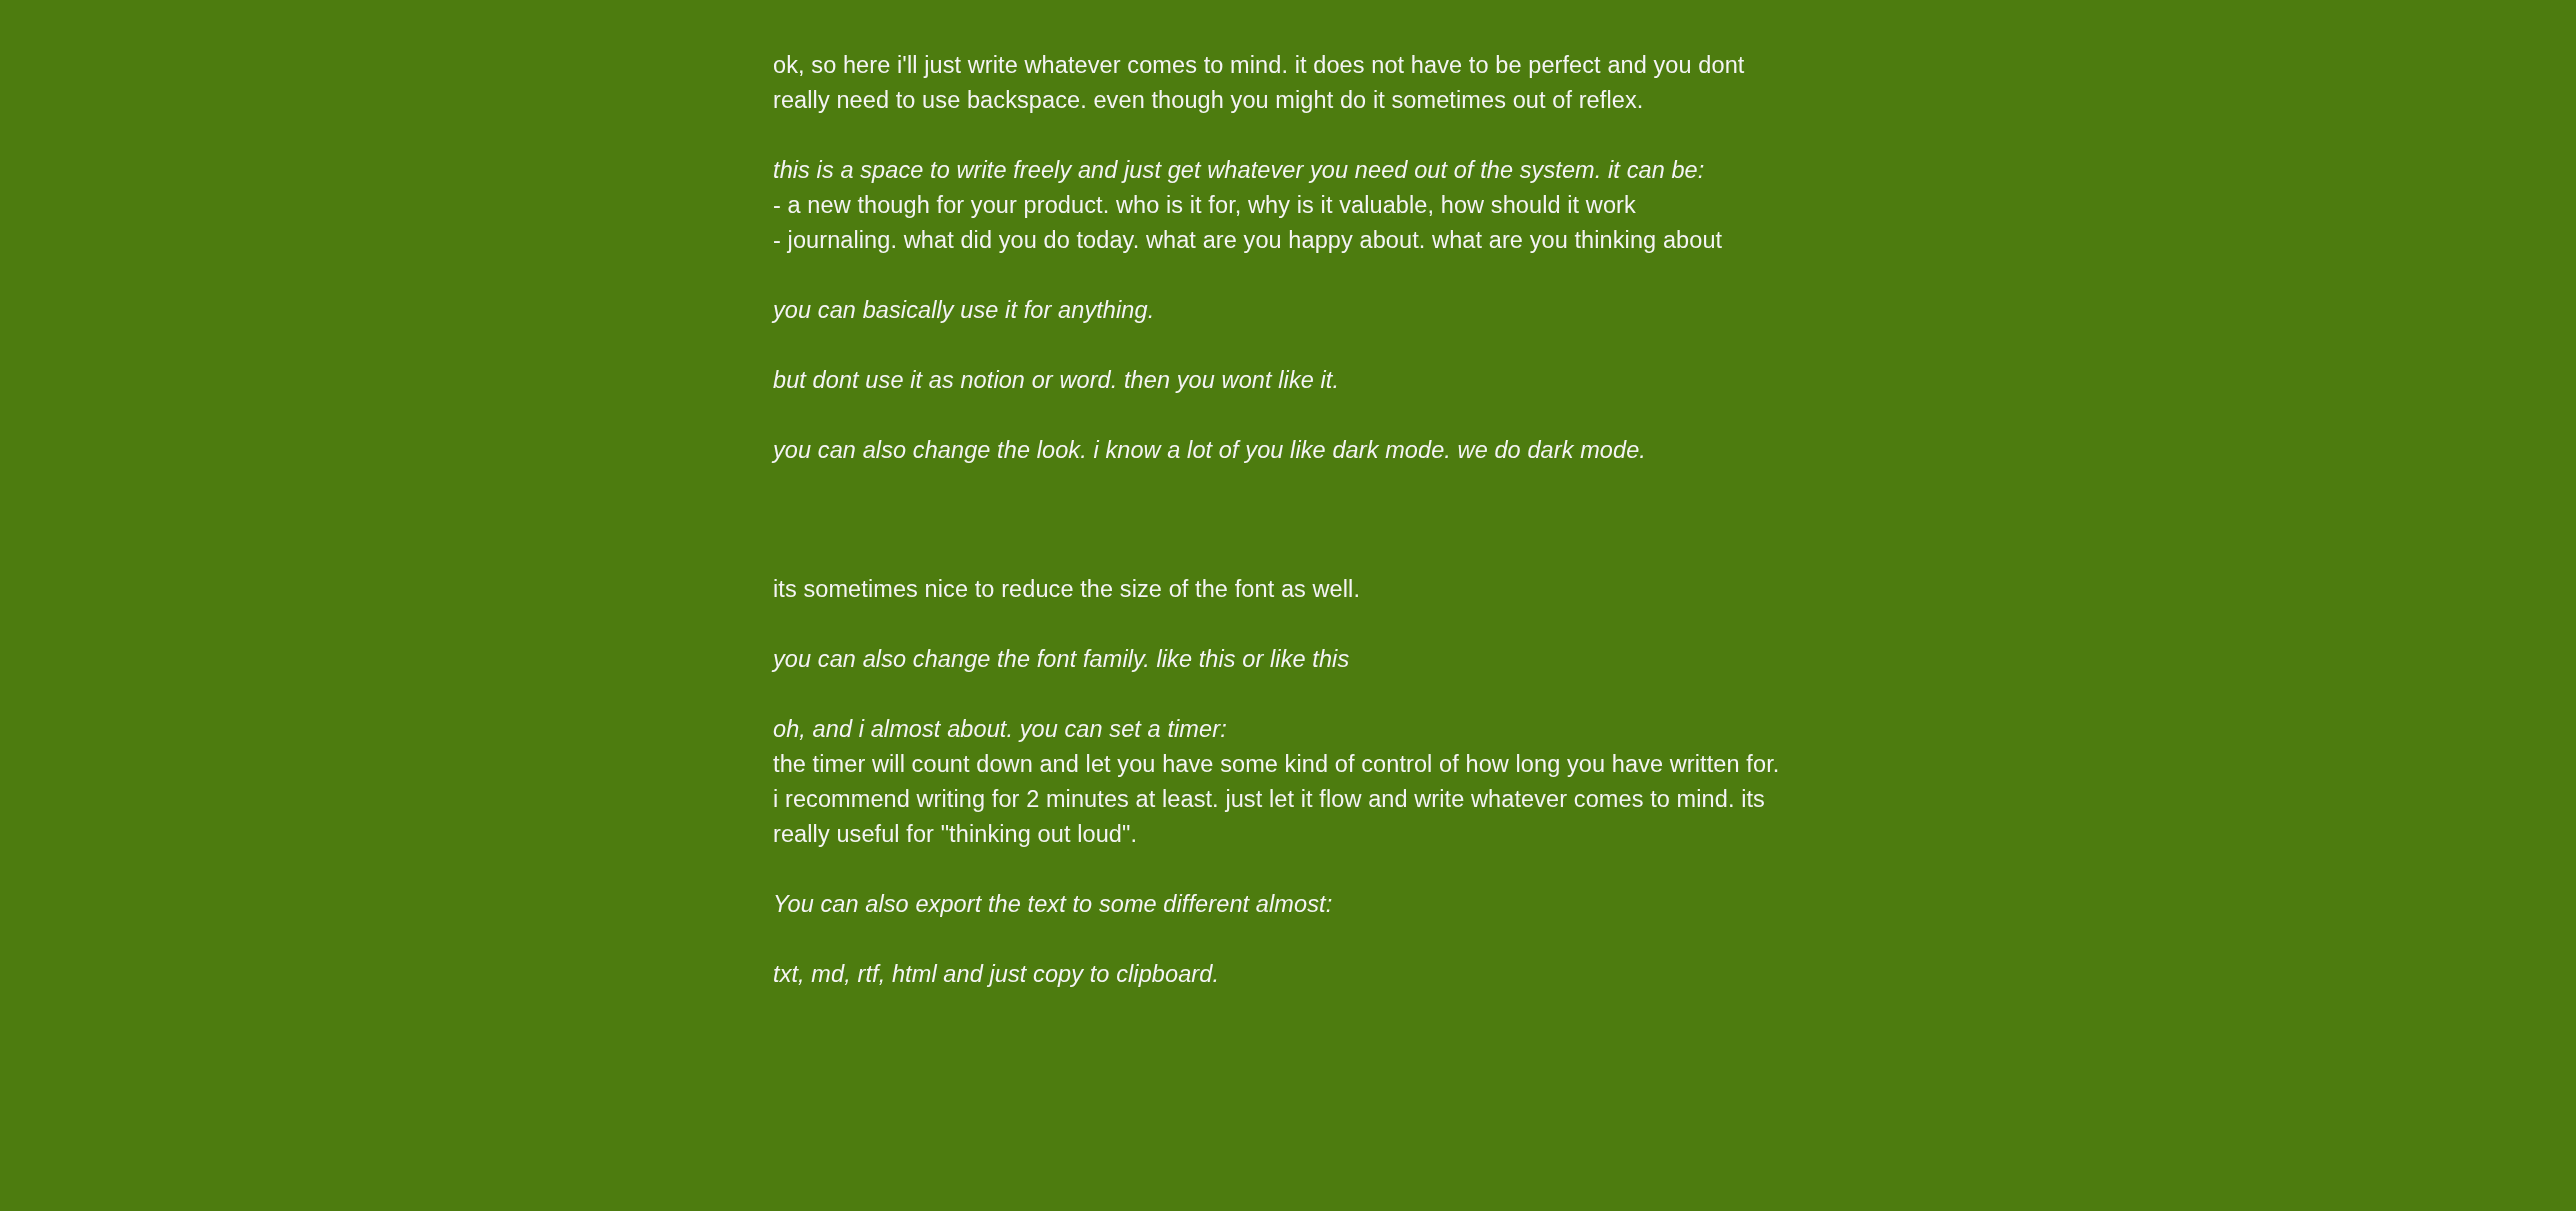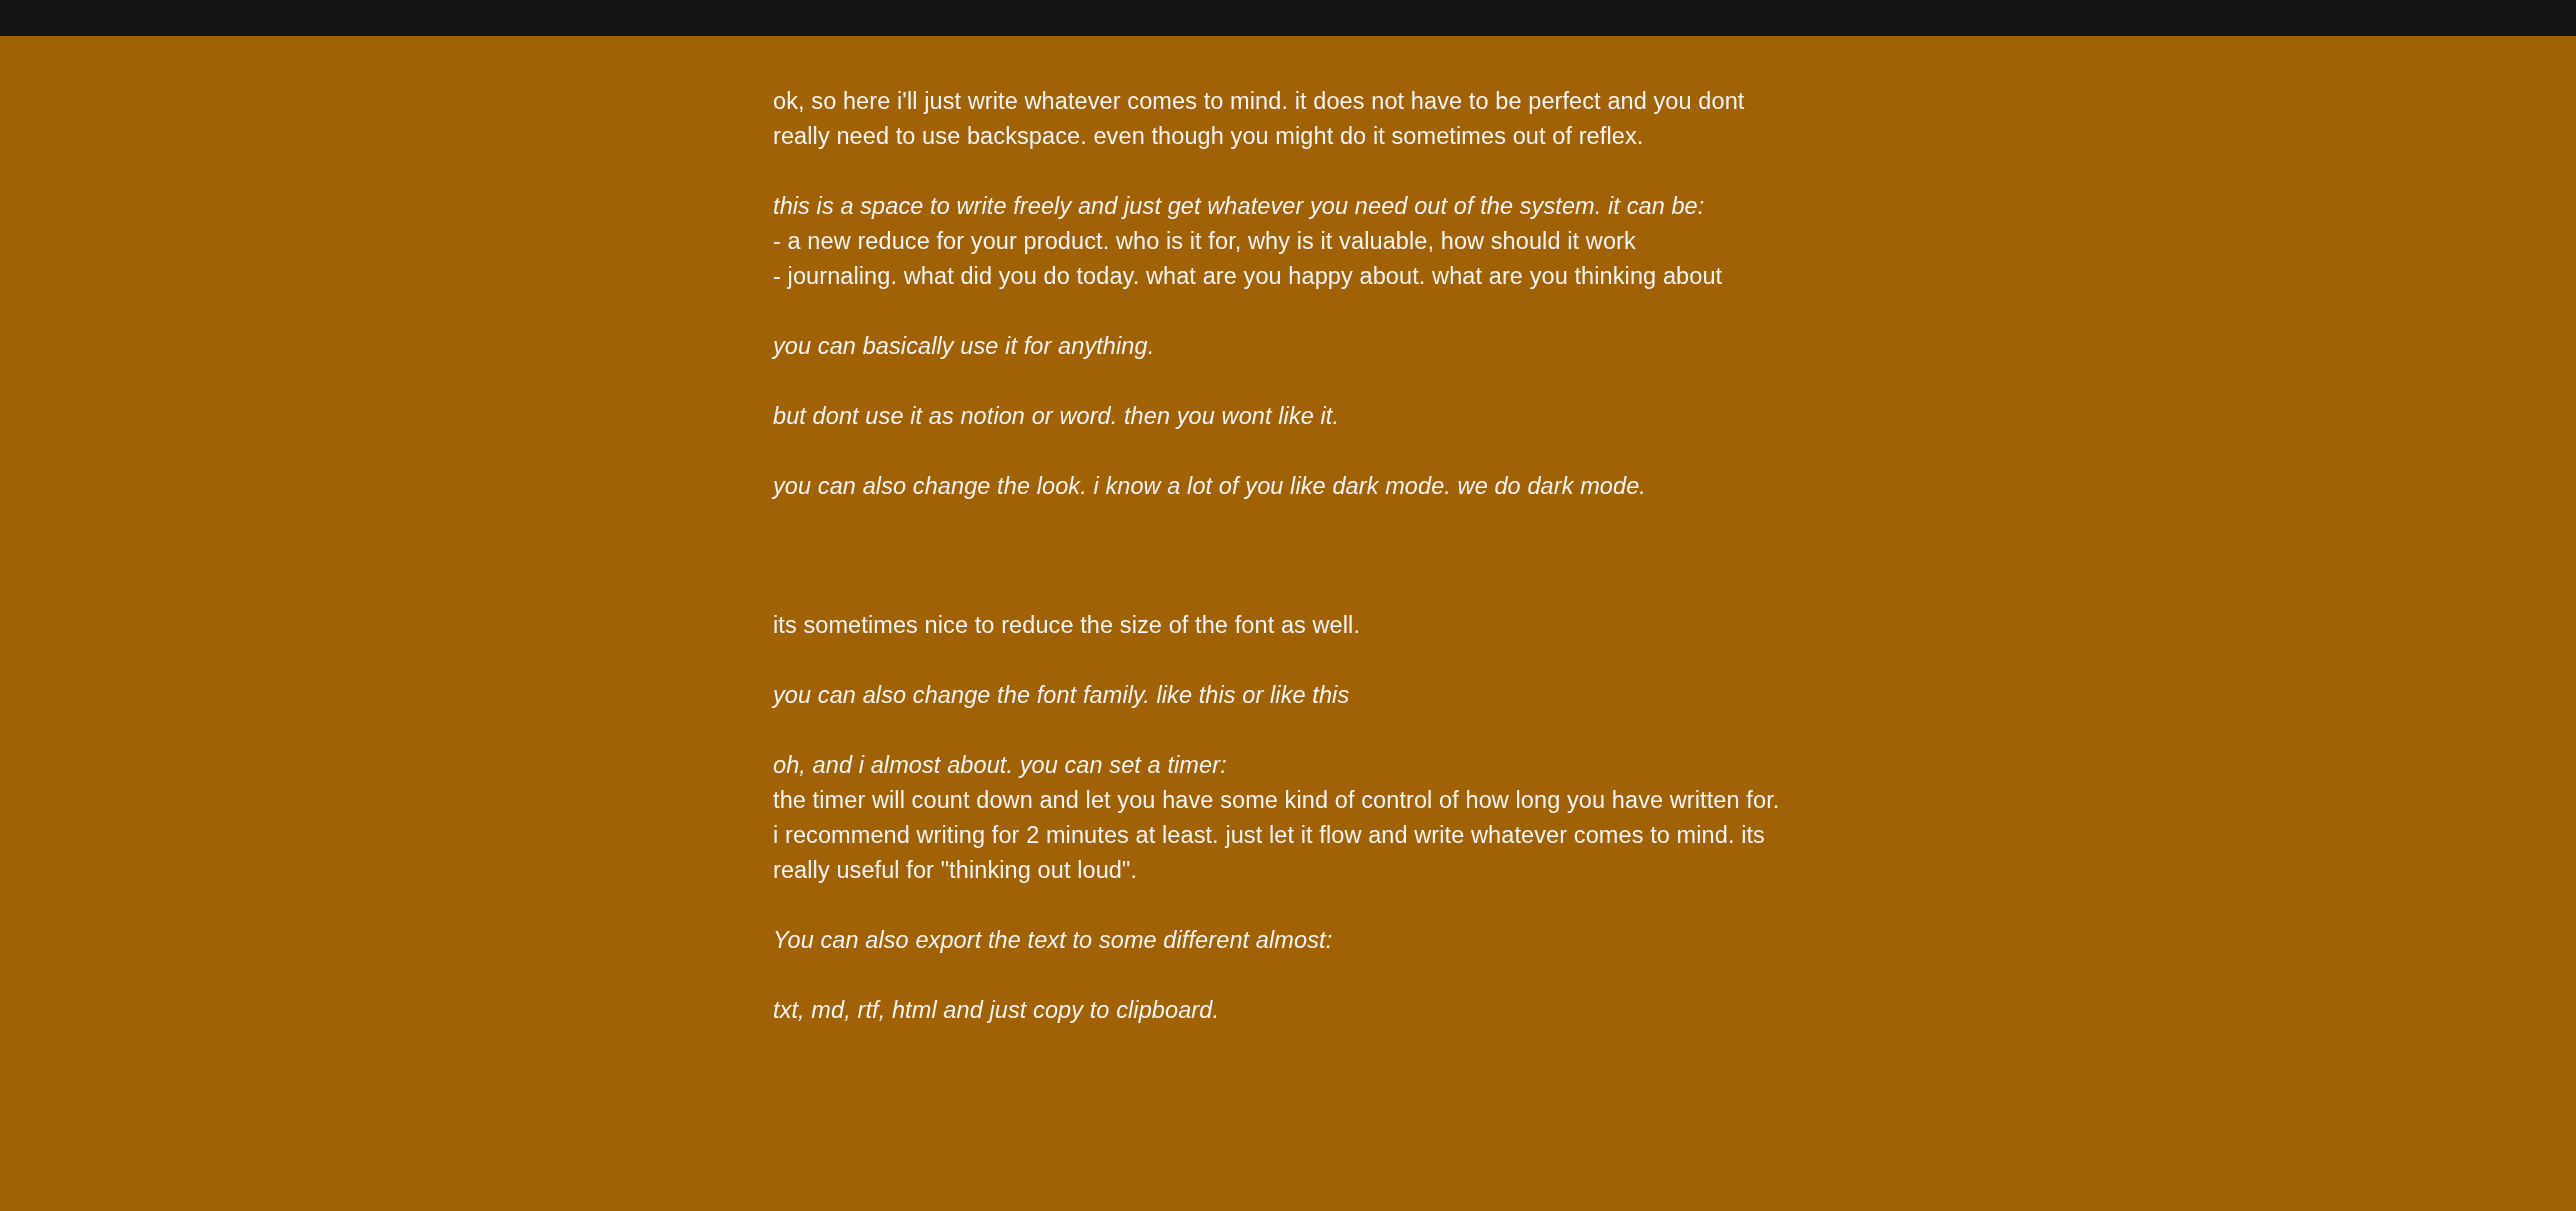--- a/index.html
+++ b/index.html
@@ -10,22 +10,21 @@
     height: 1212px;
     overflow: hidden;
   }
   body {
     font-family: "Liberation Sans", sans-serif;
     color: #f2f2f2;
   }
   .editor-surface {
     position: absolute;
     inset: 0;
-    background: #a16207;
-    margin-top: 36px;
+    background: #4d7c0f;
   }
   .text-column {
     position: absolute;
     left: 773px;
     top: 48px;
     width: 1034px;
   }
   .para {
     font-size: 23.5px;
     line-height: 35px;
@@ -45,21 +44,21 @@
     margin-top: 0;
   }
 </style>
 </head>
 <body>
 
 <div class="editor-surface">
   <div class="text-column">
     <p class="para tight">ok, so here i'll just write whatever comes to mind. it does not have to be perfect and you dont really need to use backspace. even though you might do it sometimes out of reflex.</p>
     <p class="para spacer-before">this is a space to write freely and just get whatever you need out of the system. it can be:</p>
-    <p class="para tight">- a new reduce for your product. who is it for, why is it valuable, how should it work</p>
+    <p class="para tight">- a new though for your product. who is it for, why is it valuable, how should it work</p>
     <p class="para tight">- journaling. what did you do today. what are you happy about. what are you thinking about</p>
     <p class="para spacer-before">you can basically use it for anything.</p>
     <p class="para spacer-before">but dont use it as notion or word. then you wont like it.</p>
     <p class="para spacer-before">you can also change the look. i know a lot of you like dark mode. we do dark mode.</p>
     <p class="para big-gap-before">its sometimes nice to reduce the size of the font as well.</p>
     <p class="para spacer-before">you can also change the font family. like this or like this</p>
     <p class="para spacer-before">oh, and i almost about. you can set a timer:</p>
     <p class="para tight">the timer will count down and let you have some kind of control of how long you have written for.</p>
     <p class="para tight">i recommend writing for 2 minutes at least. just let it flow and write whatever comes to mind. its really useful for "thinking out loud".</p>
     <p class="para spacer-before">You can also export the text to some different almost:</p>

